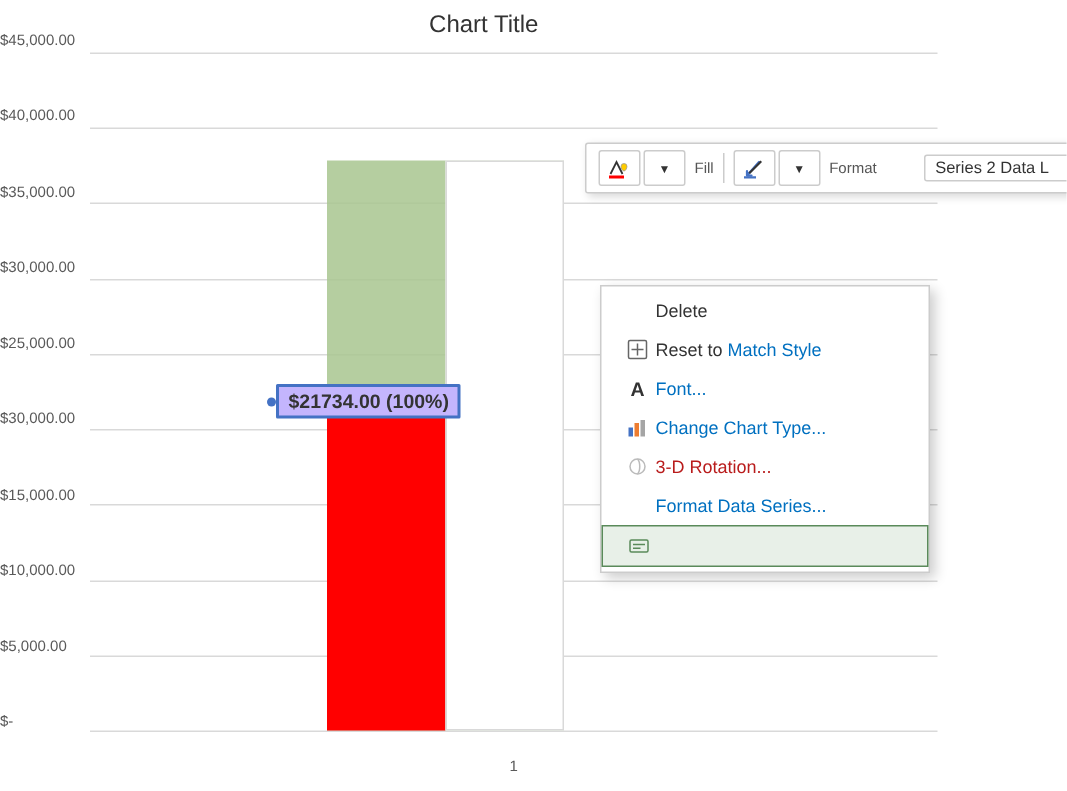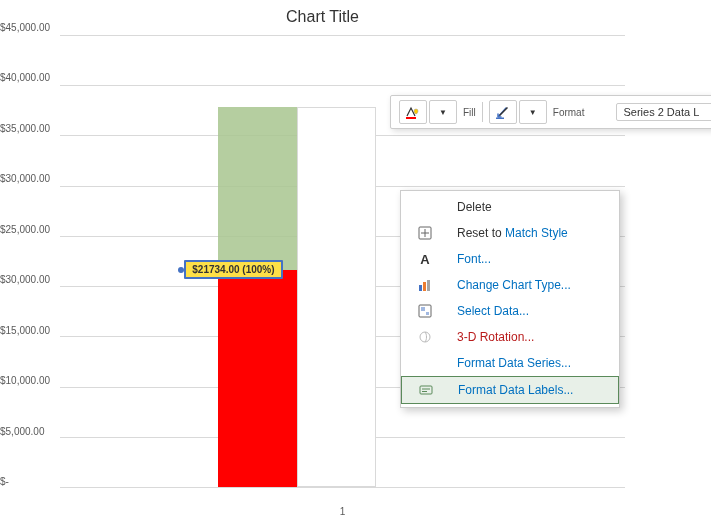--- a/index.html
+++ b/index.html
@@ -104,24 +104,24 @@
     
     .bar-white {
       position: absolute;
       background: #fff;
       border: 1px solid #d9d9d9;
     }
 
     
     .data-label-bubble {
       position: absolute;
-      background: #fde047;
+      background: #c4b5fd;
       border: 2px solid #4472c4;
       padding: 2px 6px;
-      font-size: 10px;
+      font-size: 13px;
       font-weight: 600;
       color: #333;
       white-space: nowrap;
       border-radius: 1px;
     }
 
     .data-label-bubble::before {
       content: '';
       position: absolute;
       left: -8px;
@@ -212,21 +212,21 @@
       padding: 3px 0;
     }
 
     .menu-item {
       display: flex;
       align-items: center;
       padding: 5px 16px;
       font-size: 12px;
       color: #333;
       cursor: pointer;
-      gap: 24px;
+      gap: 4px;
       position: relative;
     }
 
     .menu-item.disabled {
       color: #b91c1c;
       cursor: default;
     }
 
     .menu-item.highlighted {
       background: #e8f0e8;
@@ -373,30 +373,20 @@
       <span class="menu-icon">
         <svg width="14" height="14" viewBox="0 0 14 14">
           <rect x="1" y="7" width="3" height="6" fill="#4472c4"></rect>
           <rect x="5" y="4" width="3" height="9" fill="#ed7d31"></rect>
           <rect x="9" y="2" width="3" height="11" fill="#a5a5a5"></rect>
         </svg>
       </span>
       <span class="menu-text"><span class="blue">Change Chart Type...</span></span>
     </div>
 
-    <div class="menu-item">
-      <span class="menu-icon">
-        <svg width="14" height="14" viewBox="0 0 14 14">
-          <rect x="1" y="1" width="12" height="12" rx="1" fill="none" stroke="#666" stroke-width="1"></rect>
-          <rect x="3" y="3" width="4" height="4" fill="#4472c4" opacity="0.5"></rect>
-          <rect x="8" y="8" width="3" height="3" fill="#4472c4" opacity="0.5"></rect>
-        </svg>
-      </span>
-      <span class="menu-text"><span class="blue">Select Data...</span></span>
-    </div>
 
     <div class="menu-item disabled">
       <span class="menu-icon">
         <svg width="14" height="14" viewBox="0 0 14 14">
           <ellipse cx="7" cy="7" rx="5" ry="5" fill="none" stroke="#bbb" stroke-width="1"></ellipse>
           <path d="M7 2 C9 4 9 10 7 12" stroke="#bbb" stroke-width="1" fill="none"></path>
         </svg>
       </span>
       <span class="menu-text">3-D Rotation...</span>
     </div>
@@ -407,18 +397,17 @@
     </div>
 
 
     <div class="menu-item highlighted">
       <span class="menu-icon">
         <svg width="14" height="14" viewBox="0 0 14 14">
           <rect x="1" y="3" width="12" height="8" rx="1" fill="none" stroke="#5a8a5a" stroke-width="1"></rect>
           <path d="M3 6h8M3 8.5h5" stroke="#5a8a5a" stroke-width="1"></path>
         </svg>
       </span>
-      <span class="menu-text"><span class="blue">Format Data Labels...</span></span>
     </div>
 
   </div>
 
 </div>
 
 </body></html>

